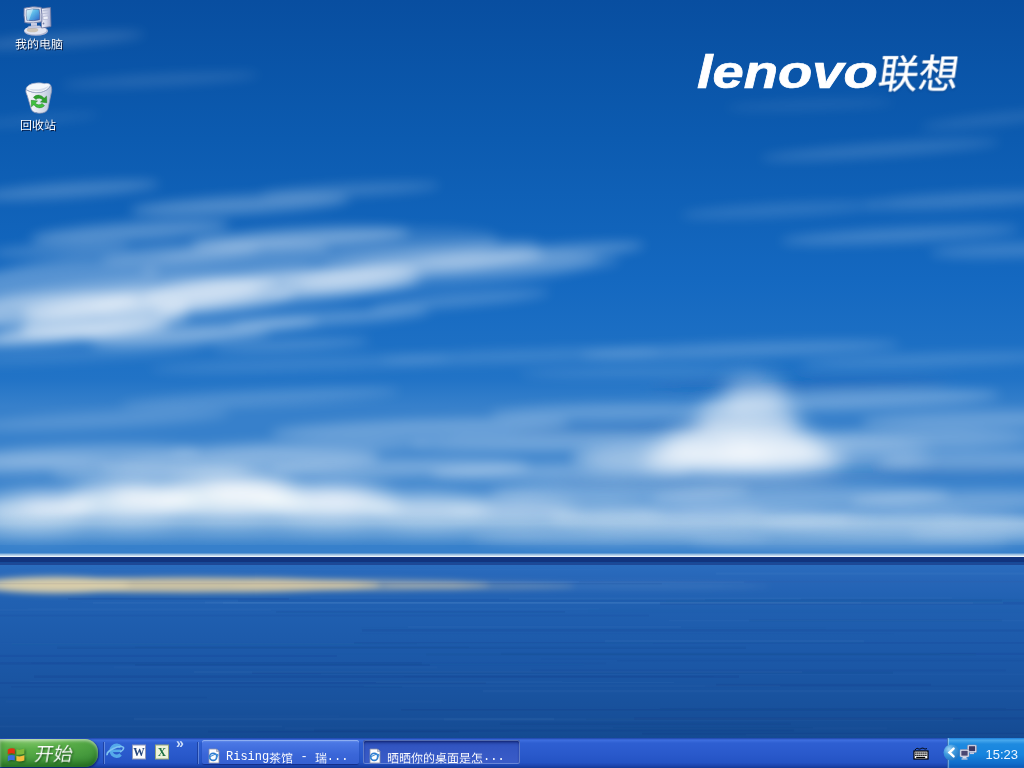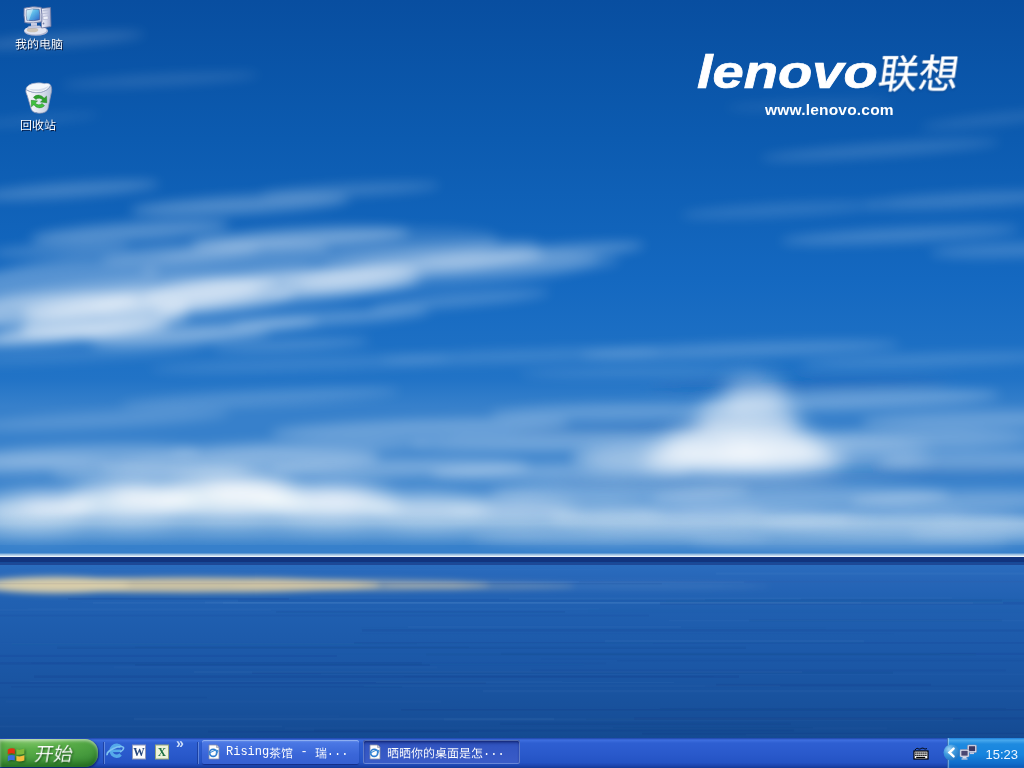--- a/index.html
+++ b/index.html
@@ -16,21 +16,21 @@
 #taskbar{position:absolute;left:0;top:738px;width:1024px;height:30px;
  background:linear-gradient(#1c43a8 0px,#3e6fe0 2px,#2e5fd2 5px,#2a5acc 50%,#2453c4 82%,#1c44ad 93%,#123a96 100%);}
 #start{position:absolute;left:0;top:1px;width:98px;height:28px;border-radius:0 13px 13px 0;
  background:radial-gradient(ellipse 130% 170% at 30% -30%, #a8dc8a 0%, #5cb04a 38%, #41953a 72%, #2e7c2b 100%);
  box-shadow:inset 0 2px 3px rgba(255,255,255,.5), inset 0 -4px 6px rgba(0,60,0,.4), 1px 1px 2px rgba(0,0,40,.5);
  display:flex;align-items:center;}
 #start .flag{margin-left:6px;margin-top:1px;display:flex;}
 #startlbl{display:flex;transform:skewX(-10deg);margin-left:9px;margin-top:0px;filter:drop-shadow(1px 1px 1px rgba(0,40,0,.7));}
 .ql{position:absolute;top:5px;}
 .qdiv{position:absolute;top:4px;width:1px;height:22px;background:rgba(14,40,120,.5);box-shadow:1px 0 0 rgba(150,180,240,.5);}
-#tb1,#tb2{position:absolute;top:2px;height:24px;border-radius:2.5px;display:flex;align-items:center;}
+#tb1,#tb2{position:absolute;top:2px;height:24px;border-radius:2.5px;display:flex;align-items:flex-end;}
 #tb1{left:202px;width:157px;background:linear-gradient(#6a92ec 0%,#4a77e4 12%,#3a66d8 60%,#3560d2 100%);box-shadow:inset 0 1px 0 #8caef2, 0 1px 1px rgba(0,0,60,.4);}
 #tb2{left:363px;width:157px;background:linear-gradient(#2a4cb4 0%,#3356c2 30%,#3a5cc8 100%);box-shadow:inset 0 0 0 1px rgba(150,180,235,.5), inset 0 2px 3px rgba(0,10,70,.7);}
 .tbtxt{color:#fff;font-family:"Liberation Mono",monospace;font-size:12px;margin-left:4px;display:flex;align-items:center;white-space:pre;}
 .tbtxt .g{display:flex;margin-top:1px;}
 #tray{position:absolute;right:0;top:0;width:77px;height:30px;
  background:linear-gradient(#0f77d8 0px,#4aaaee 2px,#1e8ae0 6px,#1584de 55%,#0f6cca 85%,#0a58b4 100%);
  box-shadow:inset 1px 0 0 rgba(10,50,140,.55), inset 2px 0 1px rgba(255,255,255,.4);}
 #clock{position:absolute;right:6px;top:9px;color:#eef6ff;font-size:13px;letter-spacing:0px;}
 </style></head>
 <body>
@@ -360,21 +360,20 @@
         <span id="logotxt">lenovo</span>
         <span id="logocn">
           <svg class="" style="width:40px;height:40px;" viewBox="0 0 1000 1000">
             <path d="M453 248H918V317H453ZM428 499H956V569H428ZM636 300H711V439Q711 495 704 561Q696 628 671 698Q645 768 592 838Q539 907 449 968Q440 956 423 941Q407 925 392 915Q479 860 529 797Q578 734 601 670Q624 606 630 546Q636 487 636 438ZM704 558Q736 674 803 764Q869 854 966 897Q958 904 948 915Q939 926 930 937Q922 949 916 959Q814 906 745 806Q676 705 640 574ZM810 56 887 79Q858 130 824 184Q791 237 761 275L699 254Q718 227 739 193Q760 158 779 122Q798 86 810 56ZM485 86 546 56Q577 90 606 133Q635 175 648 208L584 242Q570 210 543 165Q515 121 485 86ZM47 83H423V151H47ZM143 293H337V356H143ZM143 499H337V563H143ZM101 117H169V757H101ZM313 117H379V960H313ZM38 745Q90 738 159 728Q227 717 304 705Q381 693 458 681L462 746Q353 764 244 783Q136 802 53 817Z" fill="#fff" stroke="#fff" stroke-width="14"></path>
           </svg>
           <svg class="" style="width:40px;height:40px;" viewBox="0 0 1000 1000">
             <path d="M283 680H356V839Q356 859 369 865Q381 870 425 870Q435 870 462 870Q488 870 521 870Q553 870 582 870Q610 870 624 870Q649 870 661 863Q673 855 678 831Q683 806 685 754Q693 761 705 766Q717 772 730 776Q743 780 753 782Q748 845 737 879Q725 913 700 926Q675 939 629 939Q622 939 601 939Q580 939 552 939Q525 939 497 939Q469 939 448 939Q427 939 421 939Q366 939 336 930Q306 922 294 900Q283 879 283 840ZM414 646 466 607Q490 628 516 654Q543 680 567 705Q591 730 606 749L551 794Q536 775 513 749Q490 723 464 696Q438 668 414 646ZM767 679 833 650Q854 681 877 718Q900 755 920 790Q941 825 953 851L883 885Q871 859 852 823Q832 788 809 750Q787 712 767 679ZM141 668 206 694Q196 728 182 767Q168 806 151 843Q133 879 112 908L46 874Q67 847 85 812Q103 777 117 739Q132 701 141 668ZM55 190H469V255H55ZM238 42H310V625H238ZM235 230 288 248Q266 310 233 370Q199 430 161 481Q122 532 82 567Q73 554 58 538Q44 522 32 513Q72 485 111 439Q149 394 182 339Q214 285 235 230ZM303 307Q316 315 340 332Q365 349 392 369Q420 389 443 407Q466 424 477 432L436 493Q422 480 400 459Q377 439 351 416Q325 394 302 375Q279 356 264 345ZM581 306V400H831V306ZM581 459V554H831V459ZM581 155V247H831V155ZM512 93H903V615H512Z" fill="#fff" stroke="#fff" stroke-width="14"></path>
           </svg>
         </span>
       </div>
- <div id="logourl">www.lenovo.com</div>
 </div>
 
 <div id="taskbar">
  <div id="start">
         <span class="flag">
           <svg width="20" height="20" viewBox="0 0 20 20" style="filter:drop-shadow(1px 1px 1px rgba(0,40,0,.55))">
 <path d="M1.8,5.6 Q5,3.4 8.8,4.8 L8.8,9.9 Q5,8.5 1.8,10.5 Z" fill="#e3320f"></path>
 <path d="M10.4,5.3 Q14,6.5 18.4,4.6 L18.4,9.7 Q14,11.5 10.4,10.4 Z" fill="#7eb93c"></path>
 <path d="M1.8,12.1 Q5,10.1 8.8,11.5 L8.8,16.6 Q5,15.2 1.8,17.2 Z" fill="#3a6ee0"></path>
 <path d="M10.4,12 Q14,13.2 18.4,11.3 L18.4,16.4 Q14,18.2 10.4,17.1 Z" fill="#f4bc3c"></path>

